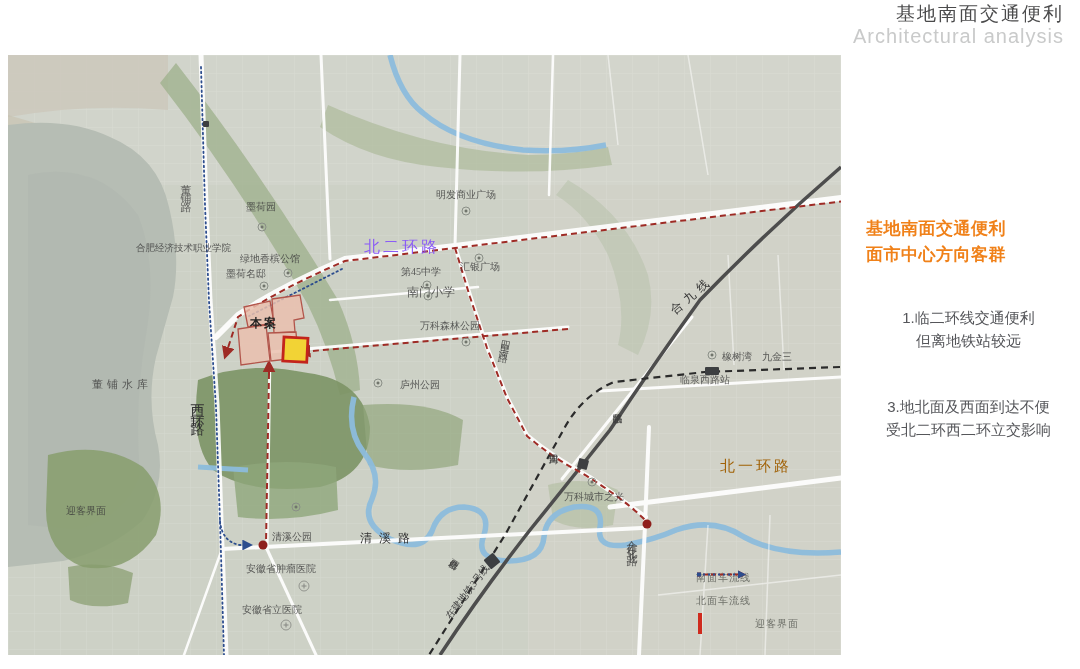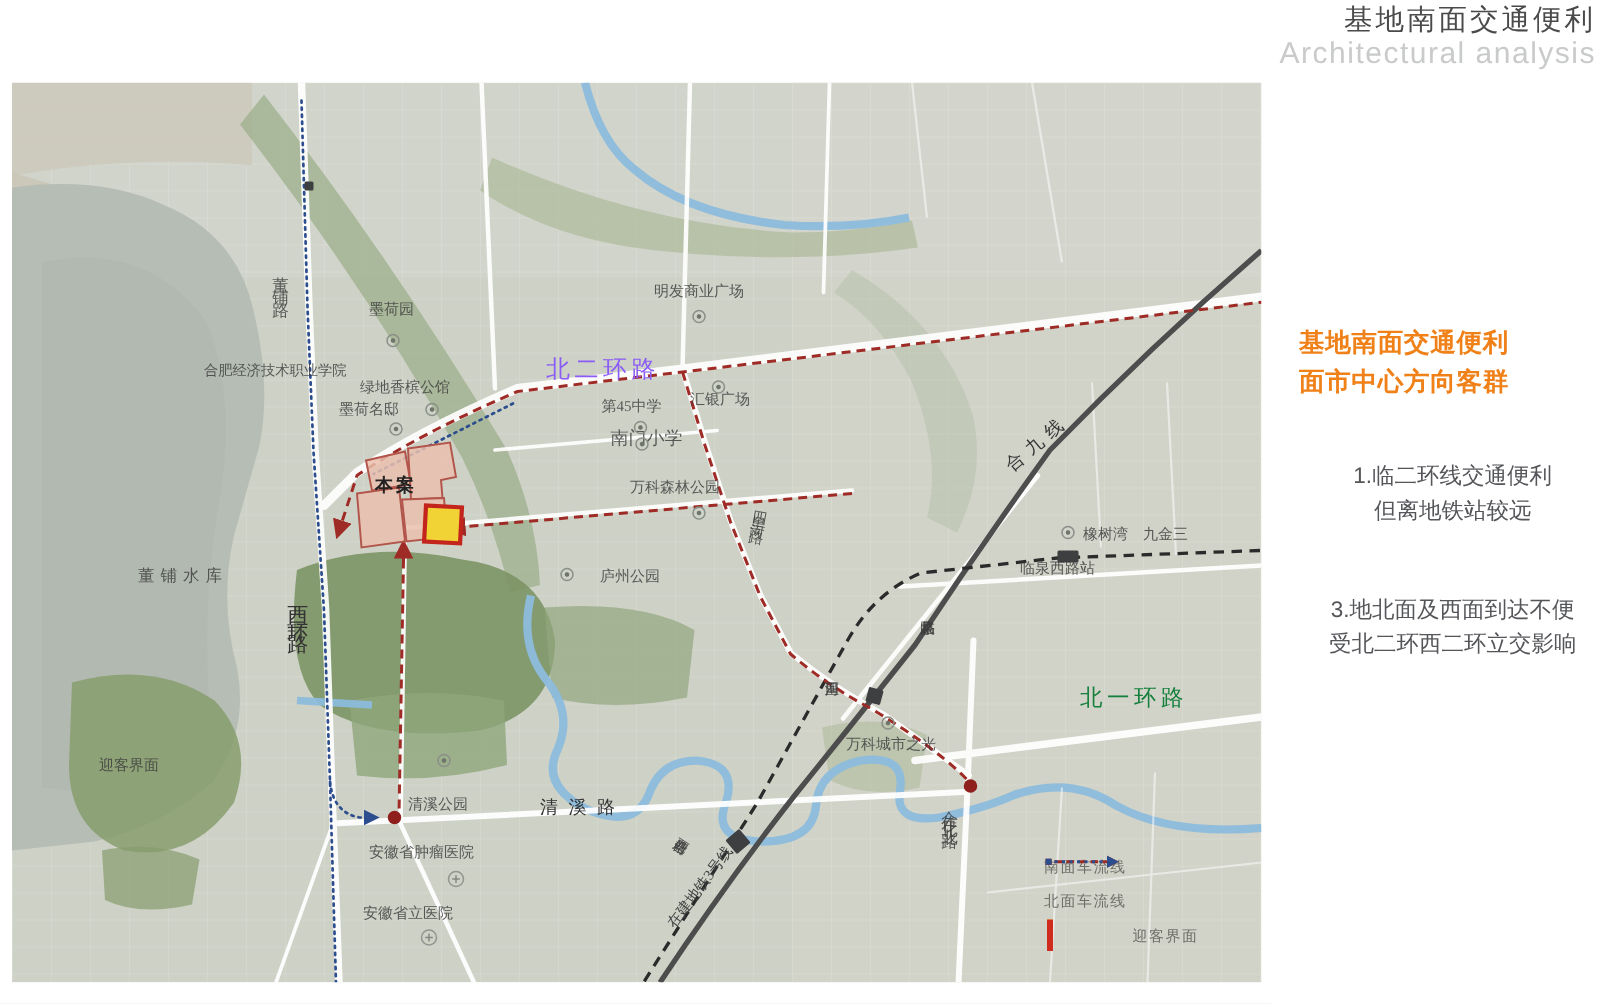--- a/index.html
+++ b/index.html
@@ -163,21 +163,21 @@
         <div class="mlabel" style="left: 352px; top: 477px; font-size: 12px; color: rgb(51, 51, 51); letter-spacing: 7px;">清溪路</div>
         <div class="mlabel" style="left: 238px; top: 509px; font-size: 10px;">安徽省肿瘤医院</div>
         <div class="mlabel" style="left: 234px; top: 550px; font-size: 10px;">安徽省立医院</div>
         <div class="mlabel" style="left: 660px; top: 252px; font-size: 12px; color: rgb(51, 51, 51); letter-spacing: 5px; transform: rotate(-40deg);">合九线</div>
         <div class="mlabel" style="left: 714px; top: 297px; font-size: 10px;">橡树湾</div>
         <div class="mlabel" style="left: 754px; top: 297px; font-size: 10px;">九金三</div>
         <div class="mlabel" style="left: 672px; top: 320px; font-size: 10px;">临泉西路站</div>
         <div class="mlabel" style="left: 604px; top: 350px; font-size: 10px; writing-mode: vertical-rl;">临泉路</div>
         <div class="mlabel" style="left: 540px; top: 392px; font-size: 9.5px; writing-mode: vertical-rl;">四里河</div>
         <div class="mlabel" style="left: 556px; top: 437px; font-size: 10px;">万科城市之光</div>
-        <div class="mlabel" style="left: 712px; top: 404px; font-size: 15px; color: #15803d; letter-spacing: 3px;">北一环路</div>
+        <div class="mlabel" style="left: 712px; top: 404px; font-size: 15px; color: #a16207; letter-spacing: 3px;">北一环路</div>
         <div class="mlabel" style="left: 618px; top: 476px; font-size: 11px; letter-spacing: 4px; writing-mode: vertical-rl;">合作化北路</div>
         <div class="mlabel" style="left: 436px; top: 560px; font-size: 10px; color: rgb(68, 68, 68); transform: rotate(-53deg);">在建地铁3号线</div>
         <div class="mlabel" style="left: 448px; top: 497px; font-size: 9px; writing-mode: vertical-rl; transform: rotate(33deg);">合肥西站</div>
         <div class="mlabel" style="left: 242px; top: 262px; font-size: 12px; color: rgb(34, 34, 34); letter-spacing: 2px; font-weight: bold;">本案</div>
         <div class="ic ic-park" style="left: 254px; top: 172px; transform: translate(-50%, -50%);"></div>
         <div class="ic ic-park" style="left: 458px; top: 156px; transform: translate(-50%, -50%);"></div>
         <div class="ic ic-park" style="left: 419px; top: 230px; transform: translate(-50%, -50%);"></div>
         <div class="ic ic-park" style="left: 471px; top: 203px; transform: translate(-50%, -50%);"></div>
         <div class="ic ic-park" style="left: 420px; top: 241px; transform: translate(-50%, -50%);"></div>
         <div class="ic ic-park" style="left: 458px; top: 287px; transform: translate(-50%, -50%);"></div>

